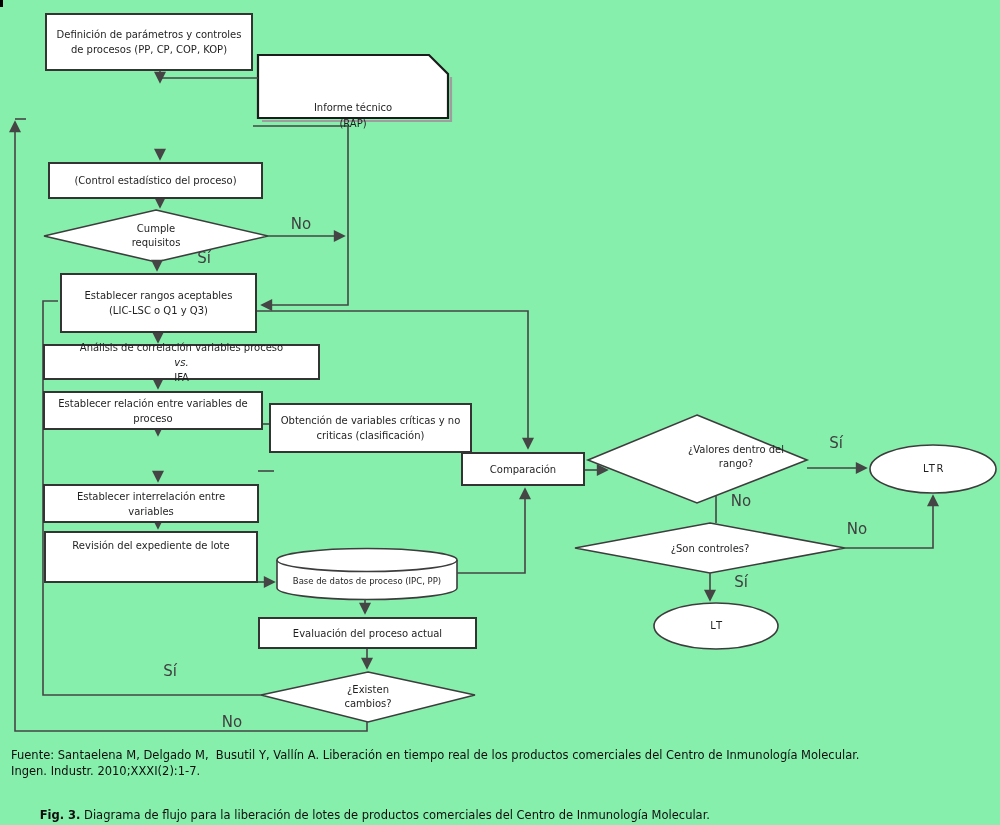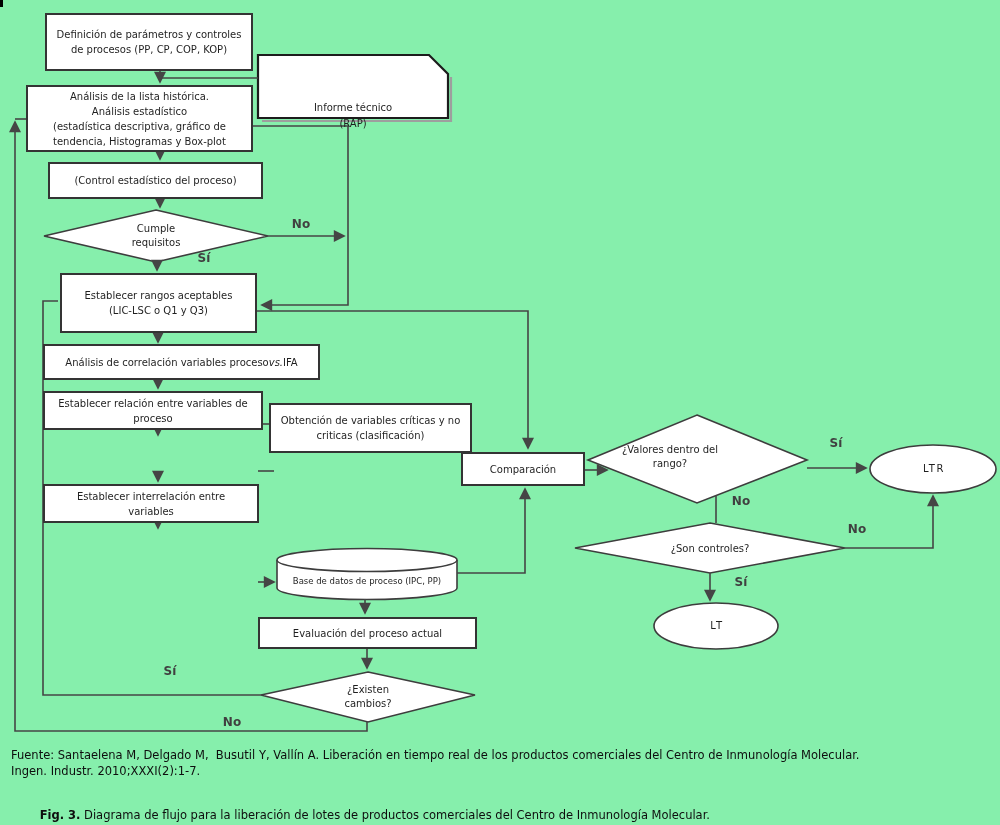--- a/index.html
+++ b/index.html
@@ -16,21 +16,21 @@
   }
   .align-top { align-items:flex-start; padding-top:5px; }
   .free {
     position:absolute; z-index:3; transform:translate(-50%,-50%);
     text-align:center; font-size:10px; line-height:14px; white-space:pre-line;
   }
   .small { font-size:8.5px; }
   .spread { letter-spacing:1.5px; }
   .elabel {
     position:absolute; z-index:3; transform:translate(-50%,-50%);
-    font-size:12px; font-weight:bold; color:#404040; white-space:nowrap;
+    font-size:15px; font-weight:normal; color:#404040; white-space:nowrap;
   }
   .caption {
     position:absolute; z-index:2; font-size:11.5px; line-height:16px;
     white-space:pre-wrap; color:#0e0e0e;
   }
   .caption b { font-weight:bold;padding-left:14px; }
   .vs-italic { font-style:italic; }
   .corner-mark { position:absolute; left:0; top:0; width:3px; height:7px; background:#000; z-index:4; }
 </style>
 </head>
@@ -84,59 +84,56 @@
     <path d="M365,599 V613" fill="none" stroke="#454545" stroke-width="1.6" marker-end="url(#ah)"></path>
     <path d="M367,649 V668" fill="none" stroke="#454545" stroke-width="1.6" marker-end="url(#ah)"></path>
     <path d="M367,722 V731 H15 V122" fill="none" stroke="#454545" stroke-width="1.6" marker-end="url(#ah)"></path>
     <path d="M15,119 H26" fill="none" stroke="#454545" stroke-width="1.6"></path>
     <path d="M262,695 H43 V301 H58" fill="none" stroke="#454545" stroke-width="1.6"></path>
   </svg>
 
   <div class="box" style="left:45px;top:13px;width:208px;height:58px;">Definición de parámetros y controles
 de procesos (PP, CP, COP, KOP)</div>
 
-  <div class="box" style="left:26px;top:85px;width:227px;height:67px;">Análisis de la lista histórica.
-Análisis estadístico
-(estadística descriptiva, gráfico de
-tendencia, Histogramas y Box-plot</div>
 
   <div class="box" style="left:48px;top:162px;width:215px;height:37px;">(Control estadístico del proceso)</div>
 
   <div class="box" style="left:60px;top:273px;width:197px;height:60px;">Establecer rangos aceptables
 (LIC-LSC o Q1 y Q3)</div>
 
-  <div class="box" style="left:43px;top:344px;width:277px;height:36px;white-space:normal;">
+  <div class="box" style="left:43px;top:344px;width:277px;height:36px;white-space:normal;flex-direction:column;">
     <span>Análisis de correlación variables proceso </span>
       <span class="vs-italic">vs.</span>
       <span> IFA</span>
   </div>
 
   <div class="box" style="left:43px;top:391px;width:220px;height:39px;">Establecer relación entre variables de
 proceso</div>
 
   <div class="box" style="left:269px;top:403px;width:203px;height:50px;">Obtención de variables críticas y no
 criticas (clasificación)</div>
 
 
 
   <div class="box" style="left:461px;top:452px;width:124px;height:34px;">Comparación</div>
 
   <div class="box" style="left:43px;top:484px;width:216px;height:39px;">Establecer interrelación entre
 variables</div>
 
+  <div class="box align-top" style="left:44px;top:531px;width:214px;height:52px;">Revisión del expediente de lote</div>
 
   <div class="box" style="left:258px;top:617px;width:219px;height:32px;">Evaluación del proceso actual</div>
 
   <div class="free" style="left:353px;top:87px;line-height:16px;margin-top:29px;">Informe técnico
 (RAP)</div>
 
   <div class="free" style="left:156px;top:236px;">Cumple
 requisitos</div>
 
-  <div class="free" style="left:670px;top:457px;">¿Valores dentro del
+  <div class="free" style="left:736px;top:457px;">¿Valores dentro del
 rango?</div>
 
   <div class="free" style="left:710px;top:549px;">¿Son controles?</div>
 
   <div class="free" style="left:368px;top:697px;">¿Existen
 cambios?</div>
 
   <div class="free spread" style="left:934px;top:469px;">LTR</div>
 
   <div class="free spread" style="left:717px;top:626px;">LT</div>

